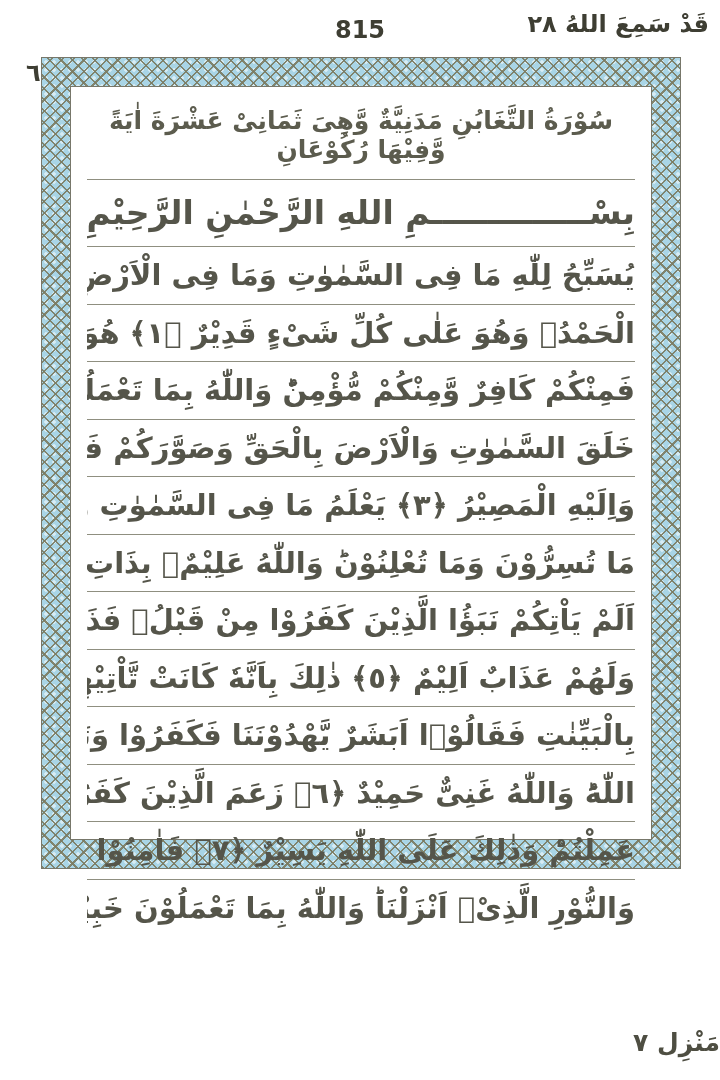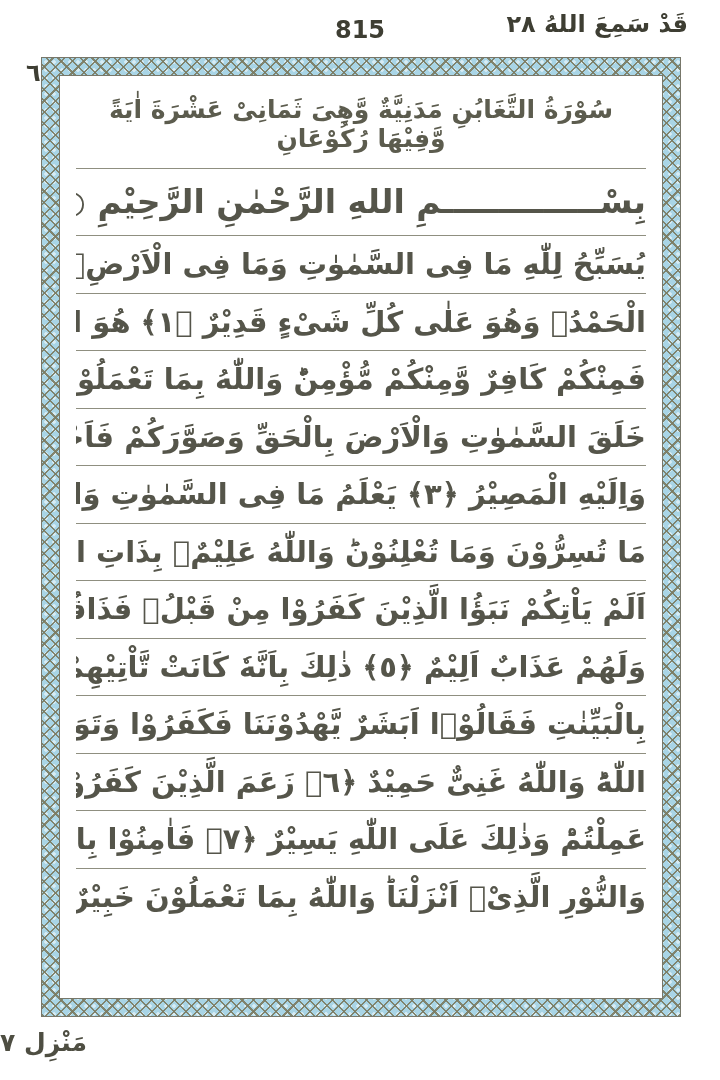--- a/index.html
+++ b/index.html
@@ -8,28 +8,28 @@
     font-family:"DejaVu Sans","Liberation Sans",sans-serif;
   }
 
   
   .header{
     position:absolute;top:6px;left:0;right:0;height:46px;
     font-weight:bold;color:#3e3e33;font-size:24px;
   }
   .h-left{position:absolute;left:26px;top:8px;direction:rtl;margin-top:45px;}
   .h-center{position:absolute;left:50%;top:10px;transform:translateX(-50%);direction:rtl;}
-  .h-right{position:absolute;right:32px;top:4px;direction:rtl;}
+  .h-right{position:absolute;right:11px;top:4px;direction:rtl;}
 
   
   .frame{
-    position:absolute;left:41px;top:57px;width:640px;height:960px;
+    position:absolute;left:41px;top:57px;width:640px;height:812px;
     box-sizing:border-box;
     border:1px solid #77776a;
-    padding:17px;
+    padding:28px;
     background-color:#a9d5e6;
     background-image:
       repeating-linear-gradient(45deg,  rgba(123,123,97,0.9) 0 1.5px, rgba(0,0,0,0) 1.5px 8px),
       repeating-linear-gradient(-45deg, rgba(123,123,97,0.9) 0 1.5px, rgba(0,0,0,0) 1.5px 8px),
       radial-gradient(circle, rgba(255,255,255,0.55) 1.5px, rgba(0,0,0,0) 2px);
     background-size:auto,auto,8px 8px;
   }
   .inner{
     width:100%;height:100%;box-sizing:border-box;
     background:#ffffff;
@@ -60,21 +60,21 @@
     font-size:29px;font-weight:bold;color:#55554a;
     text-align:justify;text-align-last:justify;
     border-bottom:1.5px solid #8f8f80;
     white-space:nowrap;overflow:hidden;
   }
   .verse-line:last-child{border-bottom:none;}
 
   
   .footer{
     position:absolute;top:1028px;left:0;right:0;
-    text-align:left;
+    text-align:right;
     font-size:25px;font-weight:bold;color:#4e4e42;
     direction:rtl;
   }
 </style>
 </head>
 <body>
 
 <div class="page">
 
   <div class="header">

